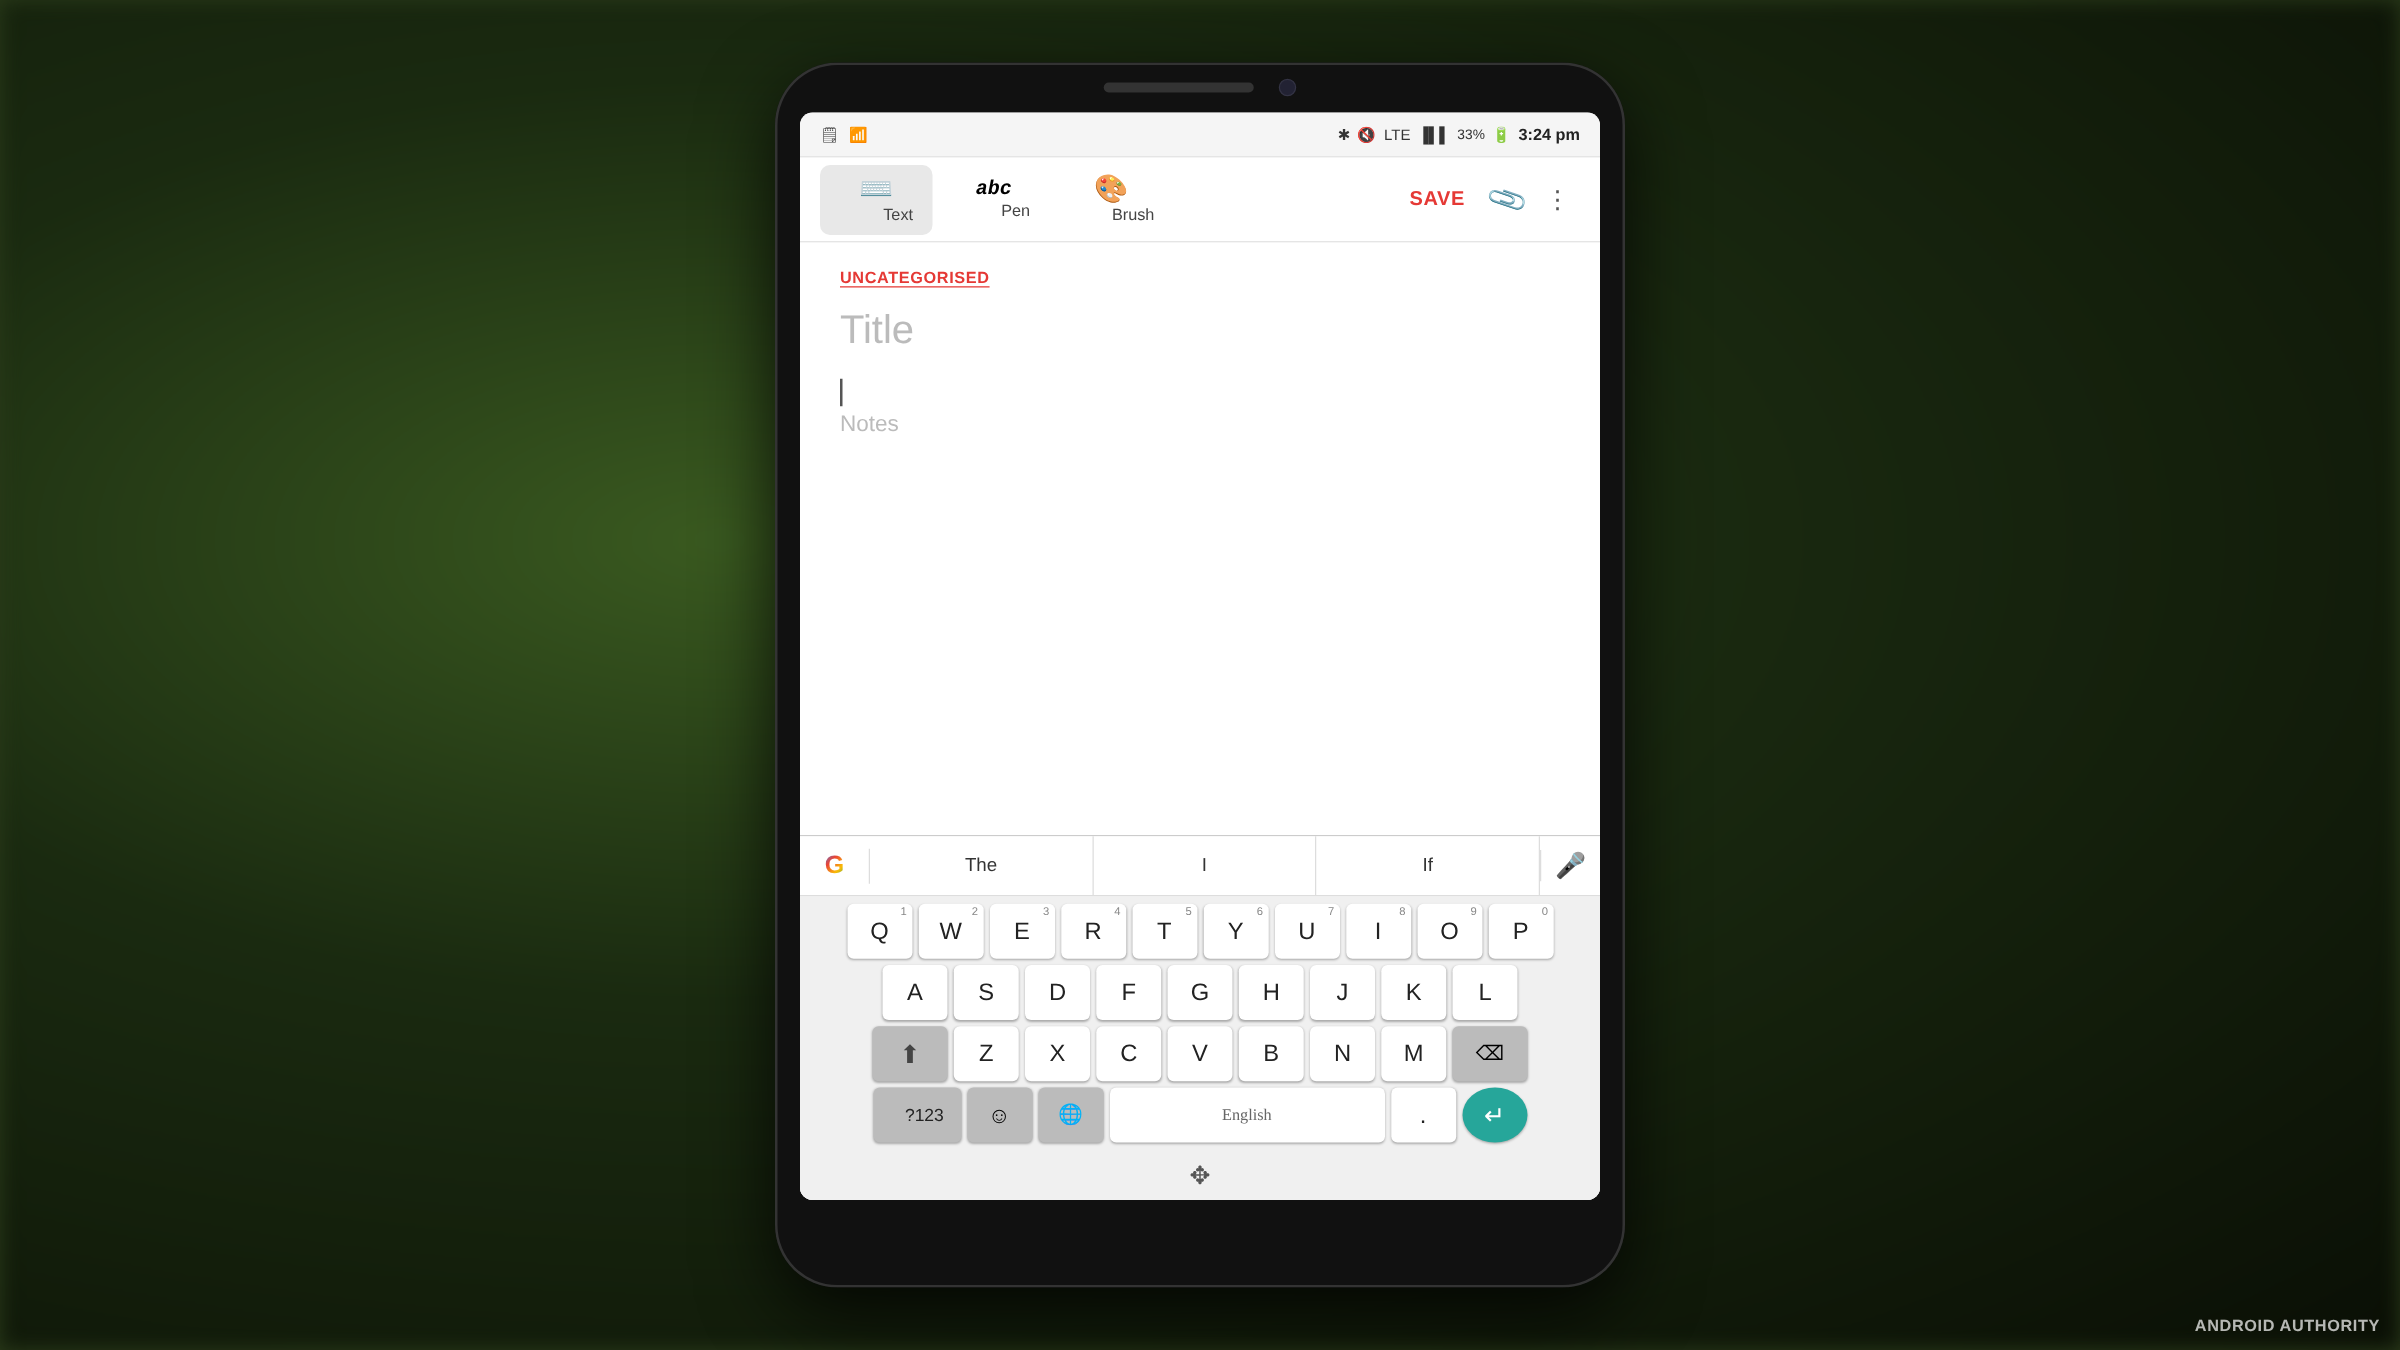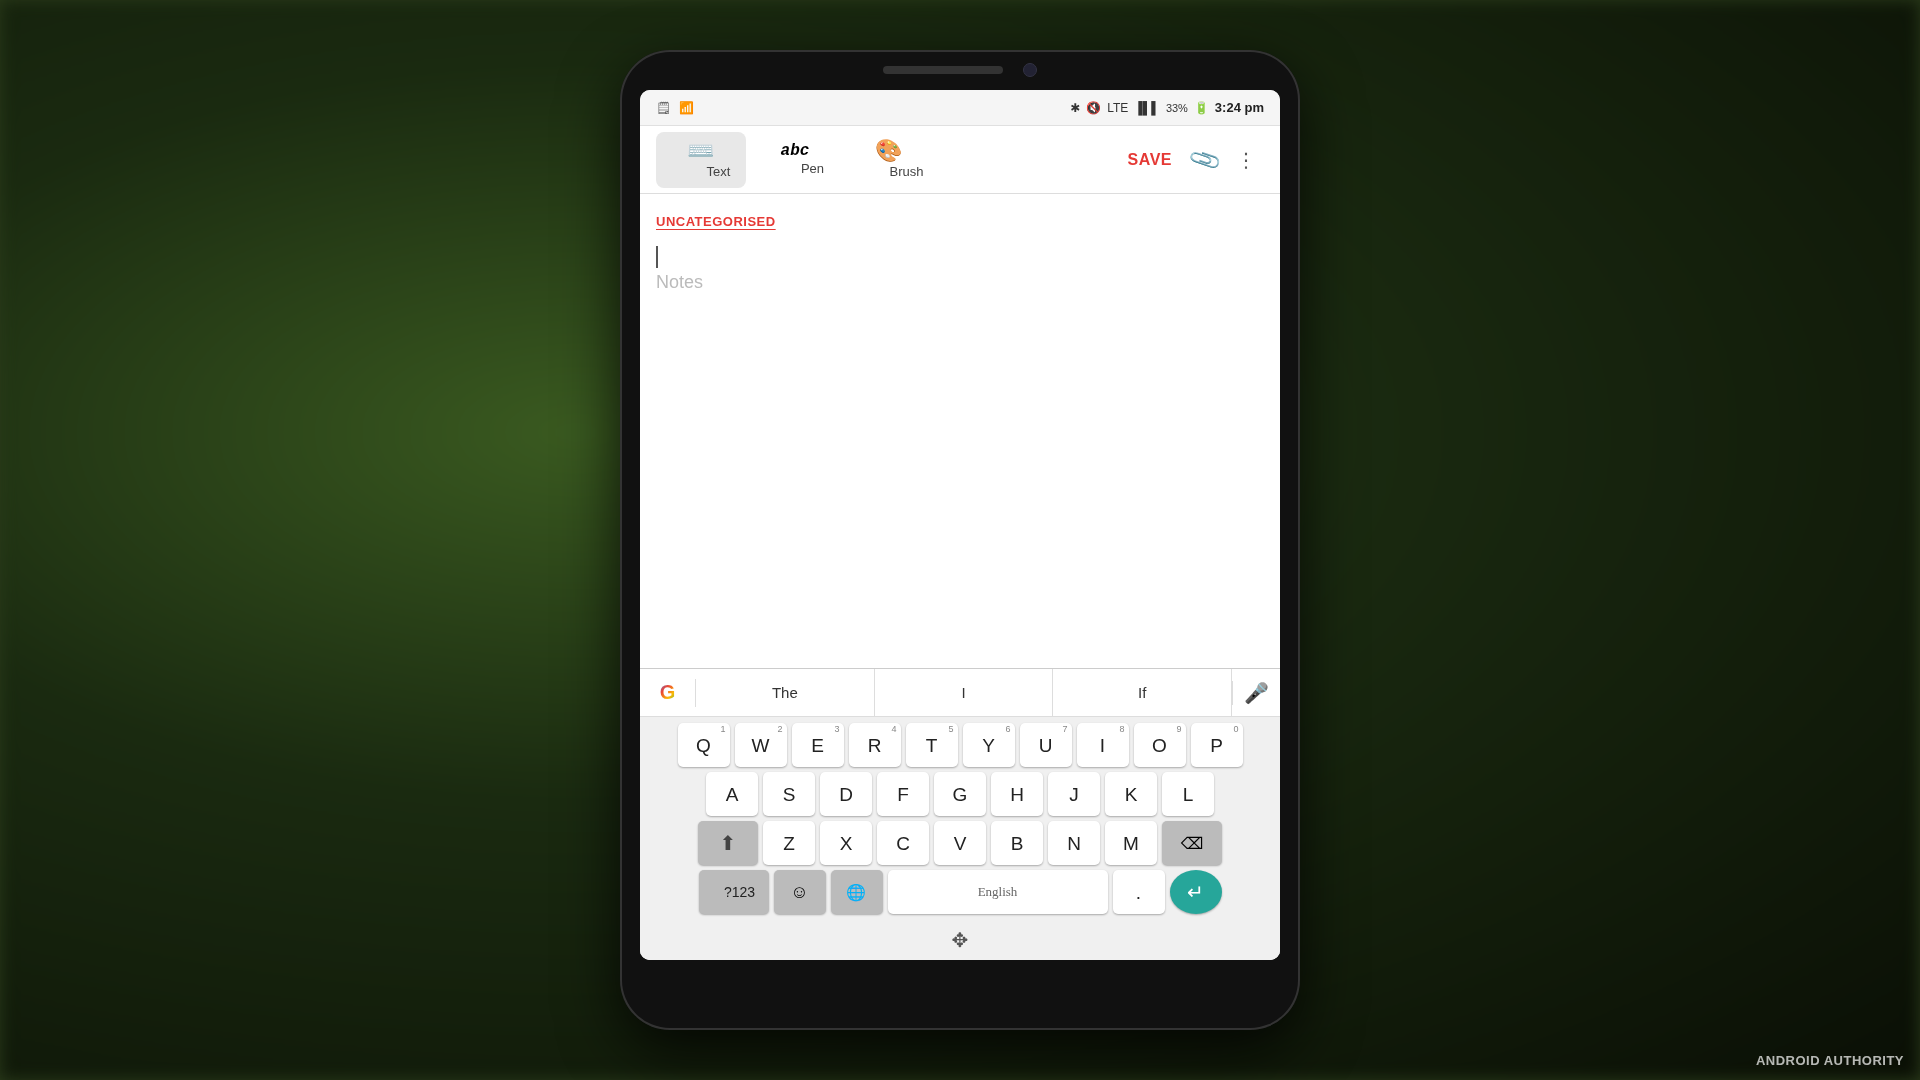--- a/index.html
+++ b/index.html
@@ -166,21 +166,21 @@
       align-items: center;
       justify-content: center;
       cursor: pointer;
       font-size: 20px;
       color: #555;
     }
     
     .note-content {
       flex: 1;
       background: #fff;
-      padding: 20px 16px;
+      padding: 20px 32px;
       overflow: hidden;
     }
     .note-category {
       font-size: 13px;
       font-weight: 600;
       color: #e53935;
       text-decoration: underline;
       text-underline-offset: 3px;
       margin-bottom: 16px;
       letter-spacing: 0.5px;
@@ -412,20 +412,21 @@
         <div class="attach-btn">
           <span>📎</span>
         </div>
         <div class="more-btn">
           <span>⋮</span>
         </div>
       </div>
 
       <div class="note-content">
         <div class="note-category">UNCATEGORISED</div>
+        <div class="note-title">Title</div>
         <div class="note-body">
           <span class="cursor-line"></span>
           <span>Notes</span>
         </div>
       </div>
 
       <div class="keyboard-area">
 
         <div class="keyboard-suggestions">
           <div class="google-logo-suggestion">

